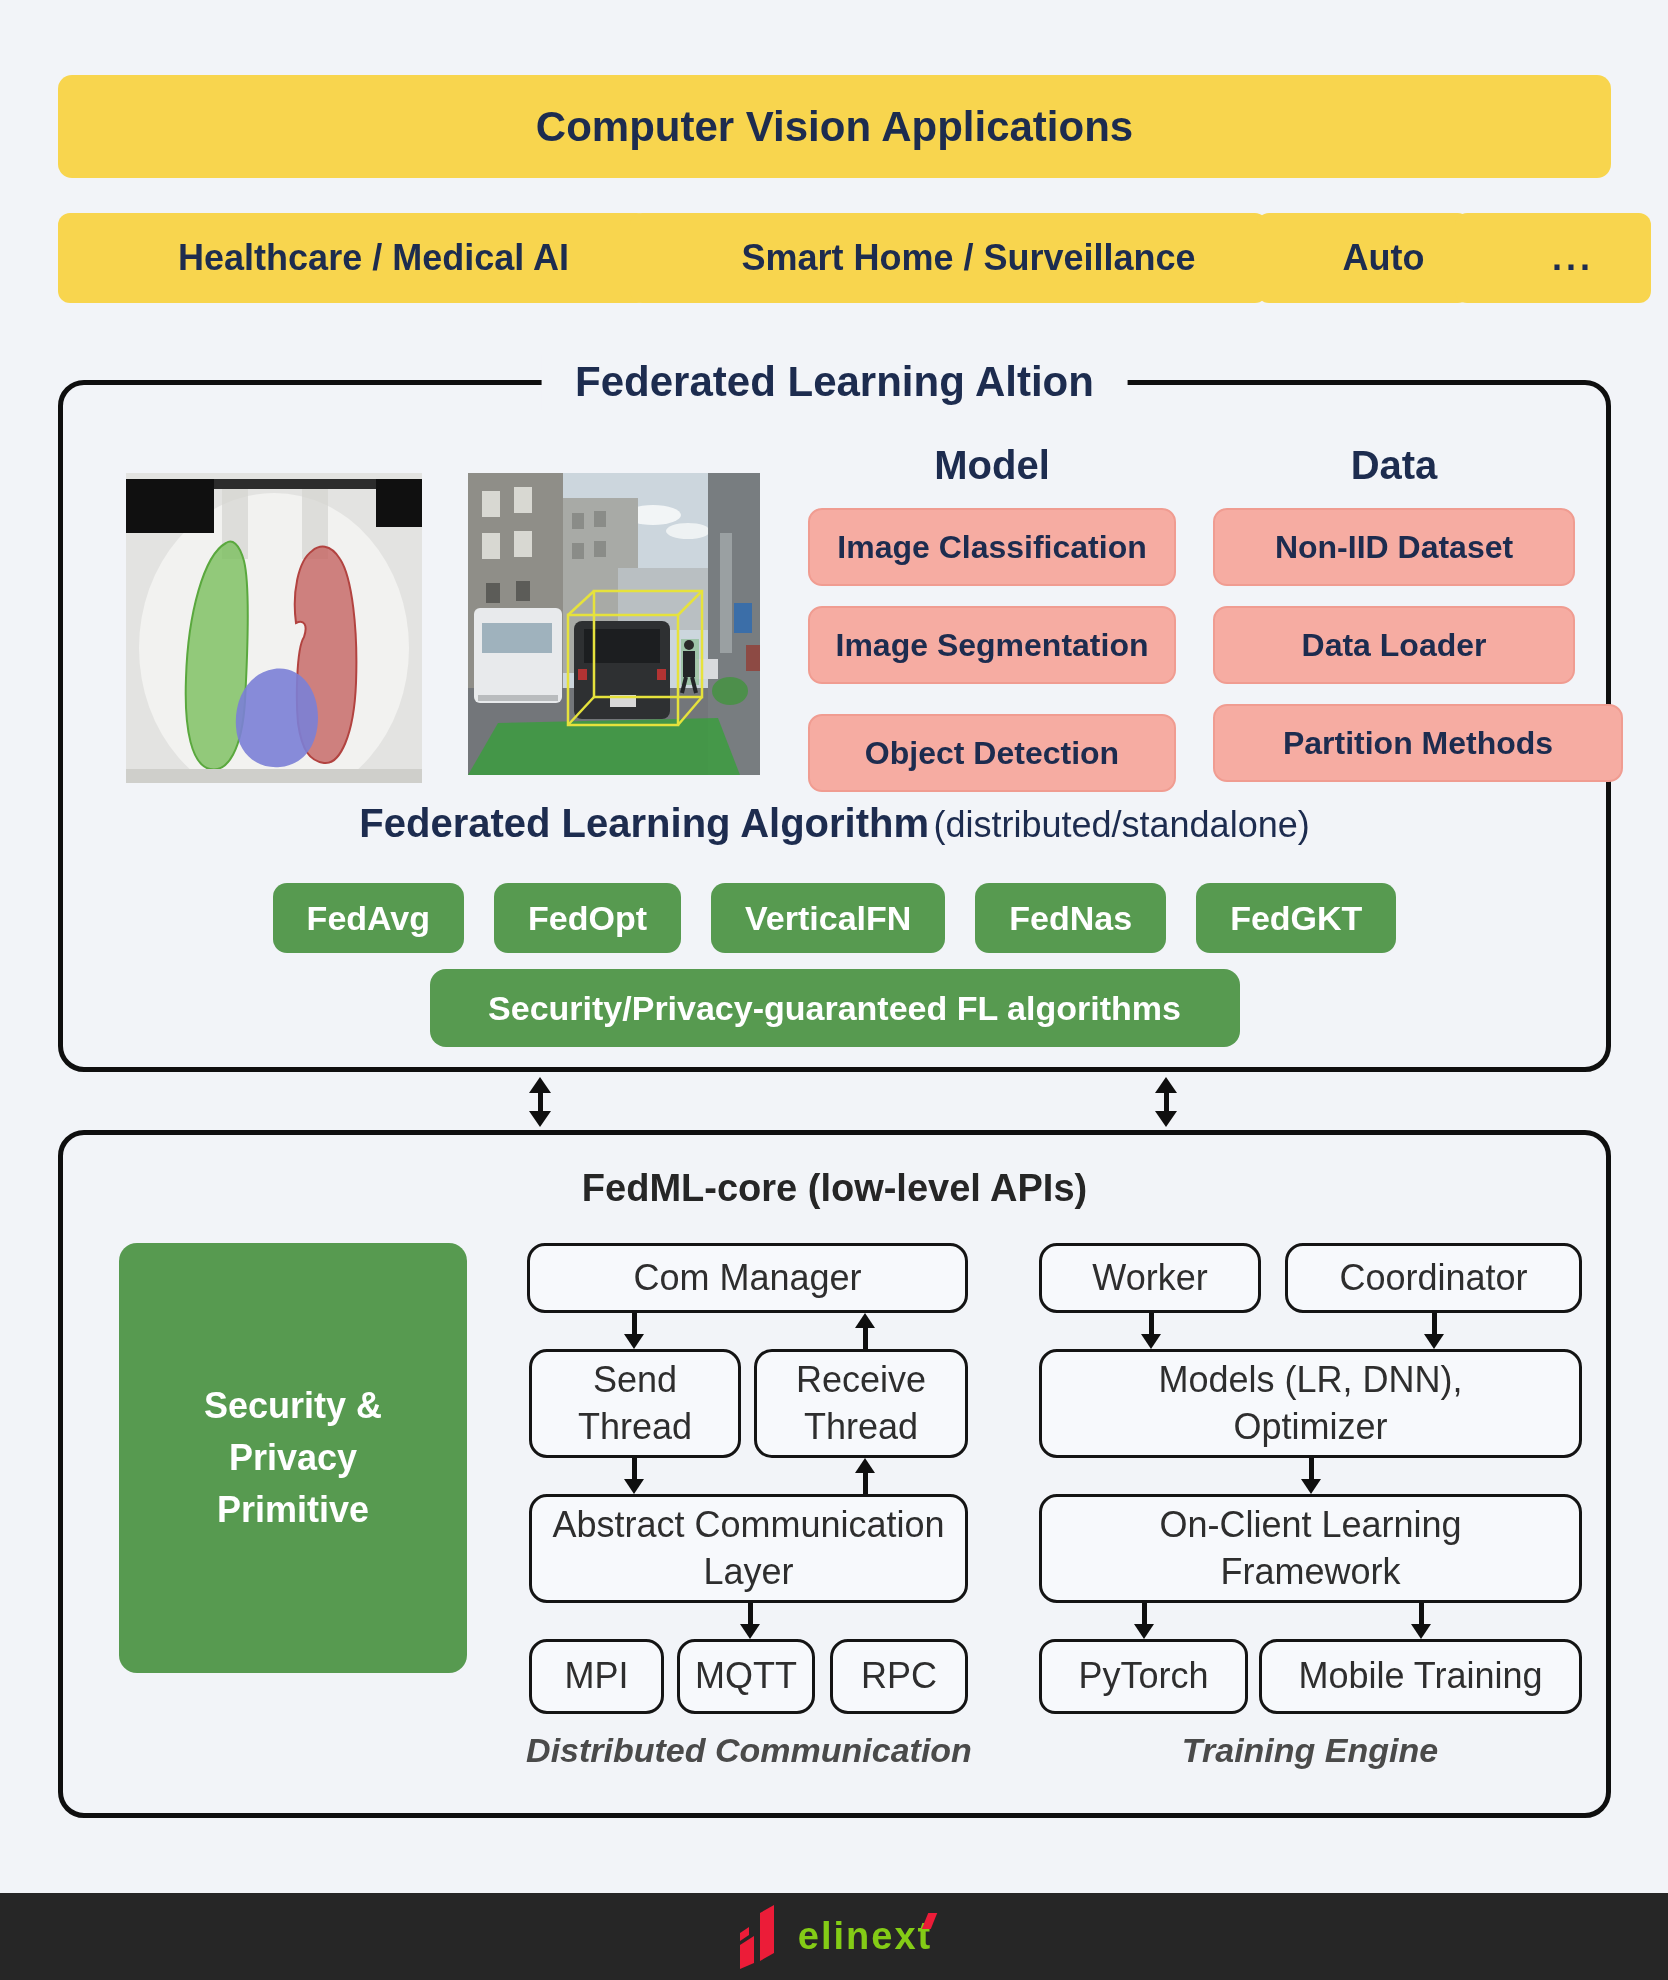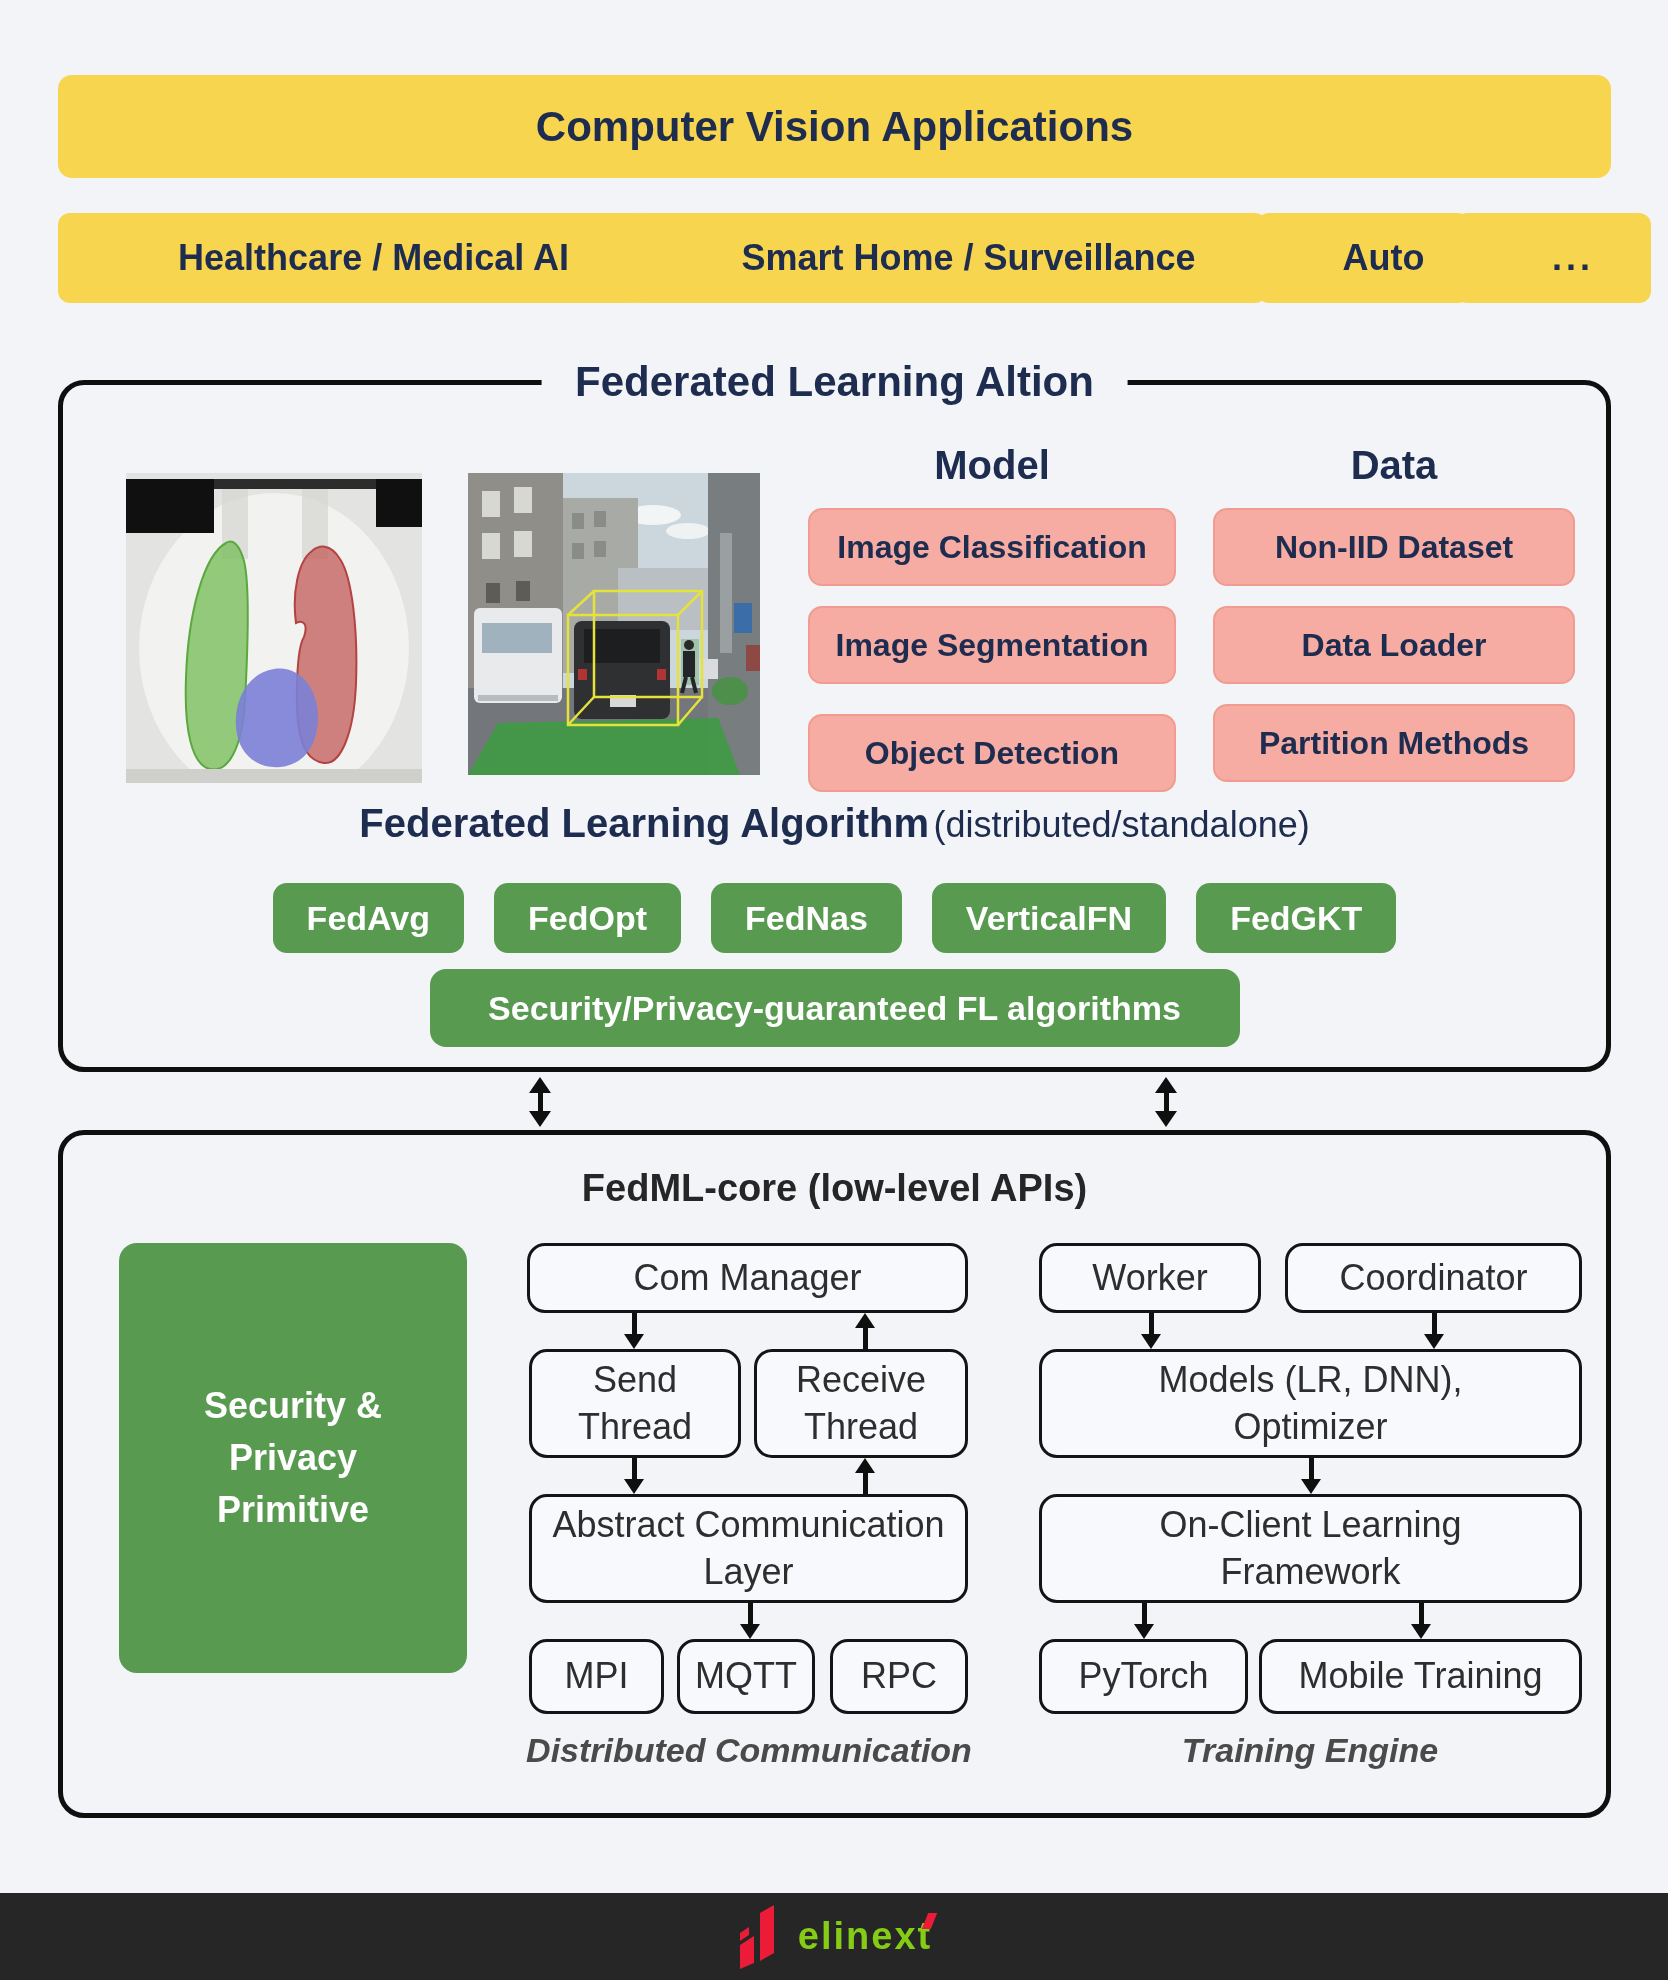--- a/index.html
+++ b/index.html
@@ -152,32 +152,32 @@
     </svg>
 
     <div class="abs colhead" style="left:745px;top:58px;width:368px;">Model</div>
     <div class="abs pink" style="left:745px;top:123px;width:368px;height:78px;">Image Classification</div>
     <div class="abs pink" style="left:745px;top:221px;width:368px;height:78px;">Image Segmentation</div>
     <div class="abs pink" style="left:745px;top:329px;width:368px;height:78px;">Object Detection</div>
 
     <div class="abs colhead" style="left:1150px;top:58px;width:362px;">Data</div>
     <div class="abs pink" style="left:1150px;top:123px;width:362px;height:78px;">Non-IID Dataset</div>
     <div class="abs pink" style="left:1150px;top:221px;width:362px;height:78px;">Data Loader</div>
-    <div class="abs pink" style="left:1150px;top:319px;width:362px;height:78px;">Partition Methods</div>
+    <div class="abs pink" style="left:1150px;top:319px;width:410px;height:78px;">Partition Methods</div>
 
     <div class="abs algohead">
       <span class="b">Federated Learning Algorithm</span>
       <span class="n">(distributed/standalone)</span>
     </div>
 
     <div class="abs chiprow">
       <div class="chip">FedAvg</div>
       <div class="chip">FedOpt</div>
+      <div class="chip">VerticalFN</div>
       <div class="chip">FedNas</div>
-      <div class="chip">VerticalFN</div>
       <div class="chip">FedGKT</div>
     </div>
 
     <div class="abs secwide">Security/Privacy-guaranteed FL algorithms</div>
   </div>
 
   <div class="abs varrow both" style="left:528px;top:1077px;height:50px;">
       <div class="line"></div>
     </div>
   <div class="abs varrow both" style="left:1154px;top:1077px;height:50px;">

